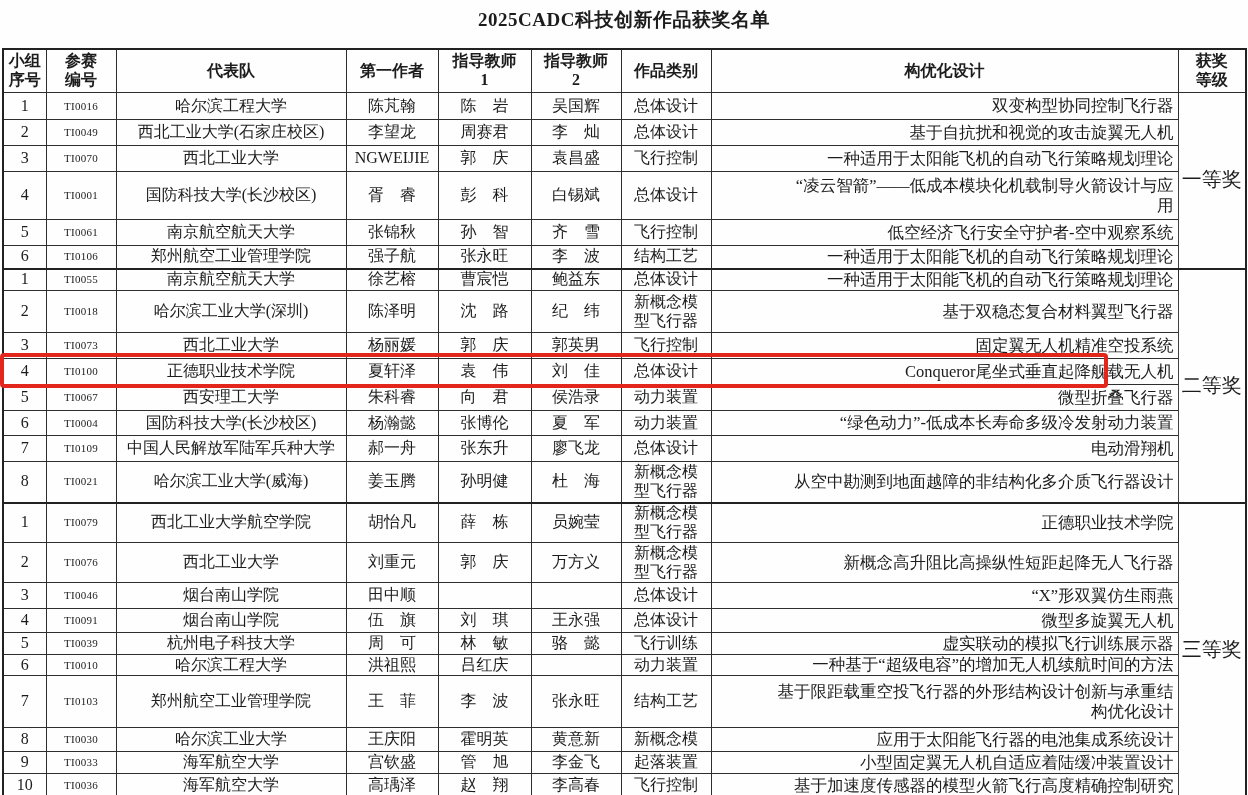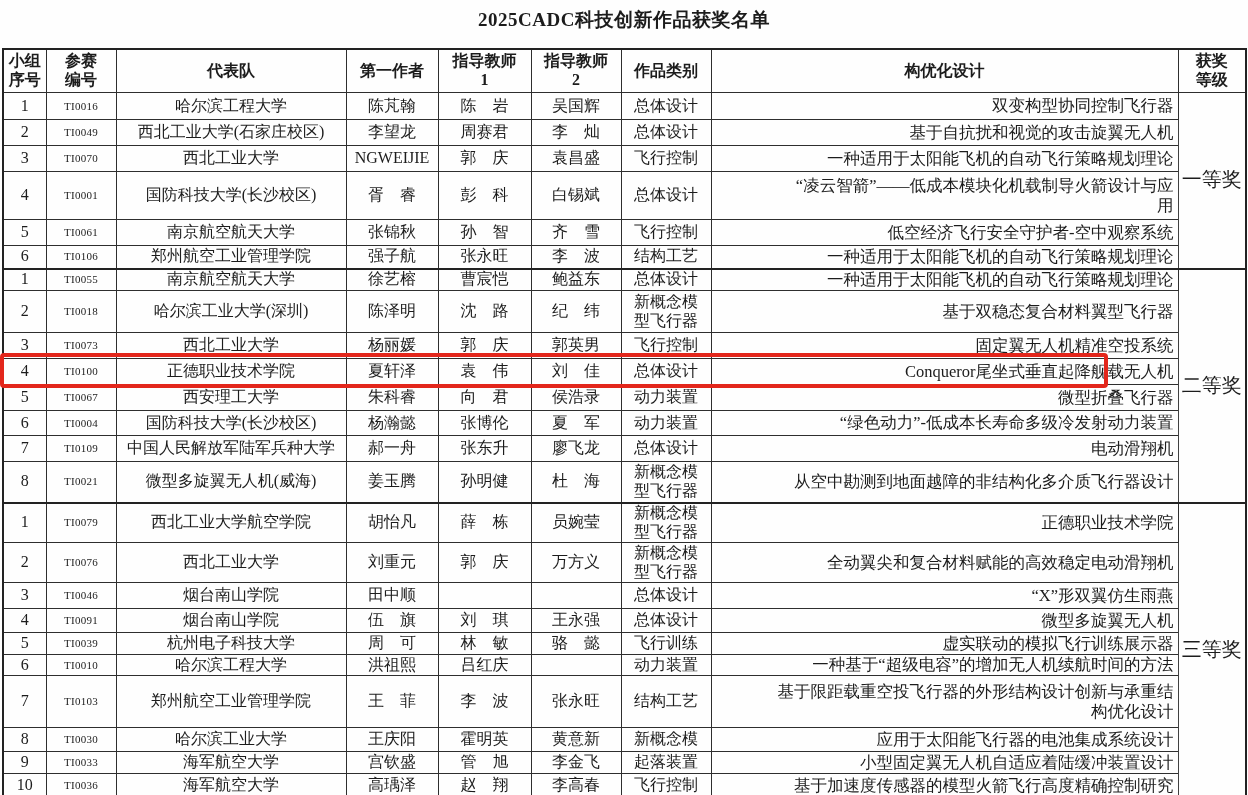--- a/index.html
+++ b/index.html
@@ -203,21 +203,21 @@
           <td class="cell-team">中国人民解放军陆军兵种大学</td>
           <td class="cell-author">郝一舟</td>
           <td class="cell-adv">张东升</td>
           <td class="cell-adv">廖飞龙</td>
           <td class="cell-cat">总体设计</td>
           <td class="cell-work">电动滑翔机</td>
         </tr>
         <tr style="height: 41px;">
           <td class="cell-seq">8</td>
           <td class="cell-id">TI0021</td>
-          <td class="cell-team">微型多旋翼无人机(威海)</td>
+          <td class="cell-team">哈尔滨工业大学(威海)</td>
           <td class="cell-author">姜玉腾</td>
           <td class="cell-adv">孙明健</td>
           <td class="cell-adv">杜　海</td>
           <td class="cell-cat">新概念模
 型飞行器</td>
           <td class="cell-work">从空中勘测到地面越障的非结构化多介质飞行器设计</td>
         </tr>
         <tr class="group-start" style="height: 40px;">
           <td class="cell-seq">1</td>
           <td class="cell-id">TI0079</td>
@@ -232,21 +232,21 @@
         </tr>
         <tr style="height: 40px;">
           <td class="cell-seq">2</td>
           <td class="cell-id">TI0076</td>
           <td class="cell-team">西北工业大学</td>
           <td class="cell-author">刘重元</td>
           <td class="cell-adv">郭　庆</td>
           <td class="cell-adv">万方义</td>
           <td class="cell-cat">新概念模
 型飞行器</td>
-          <td class="cell-work">全动翼尖和复合材料赋能的高效稳定电动滑翔机</td>
+          <td class="cell-work">新概念高升阻比高操纵性短距起降无人飞行器</td>
         </tr>
         <tr style="height: 26px;">
           <td class="cell-seq">3</td>
           <td class="cell-id">TI0046</td>
           <td class="cell-team">烟台南山学院</td>
           <td class="cell-author">田中顺</td>
           <td class="cell-adv"></td>
           <td class="cell-adv"></td>
           <td class="cell-cat">总体设计</td>
           <td class="cell-work">“X”形双翼仿生雨燕</td>

